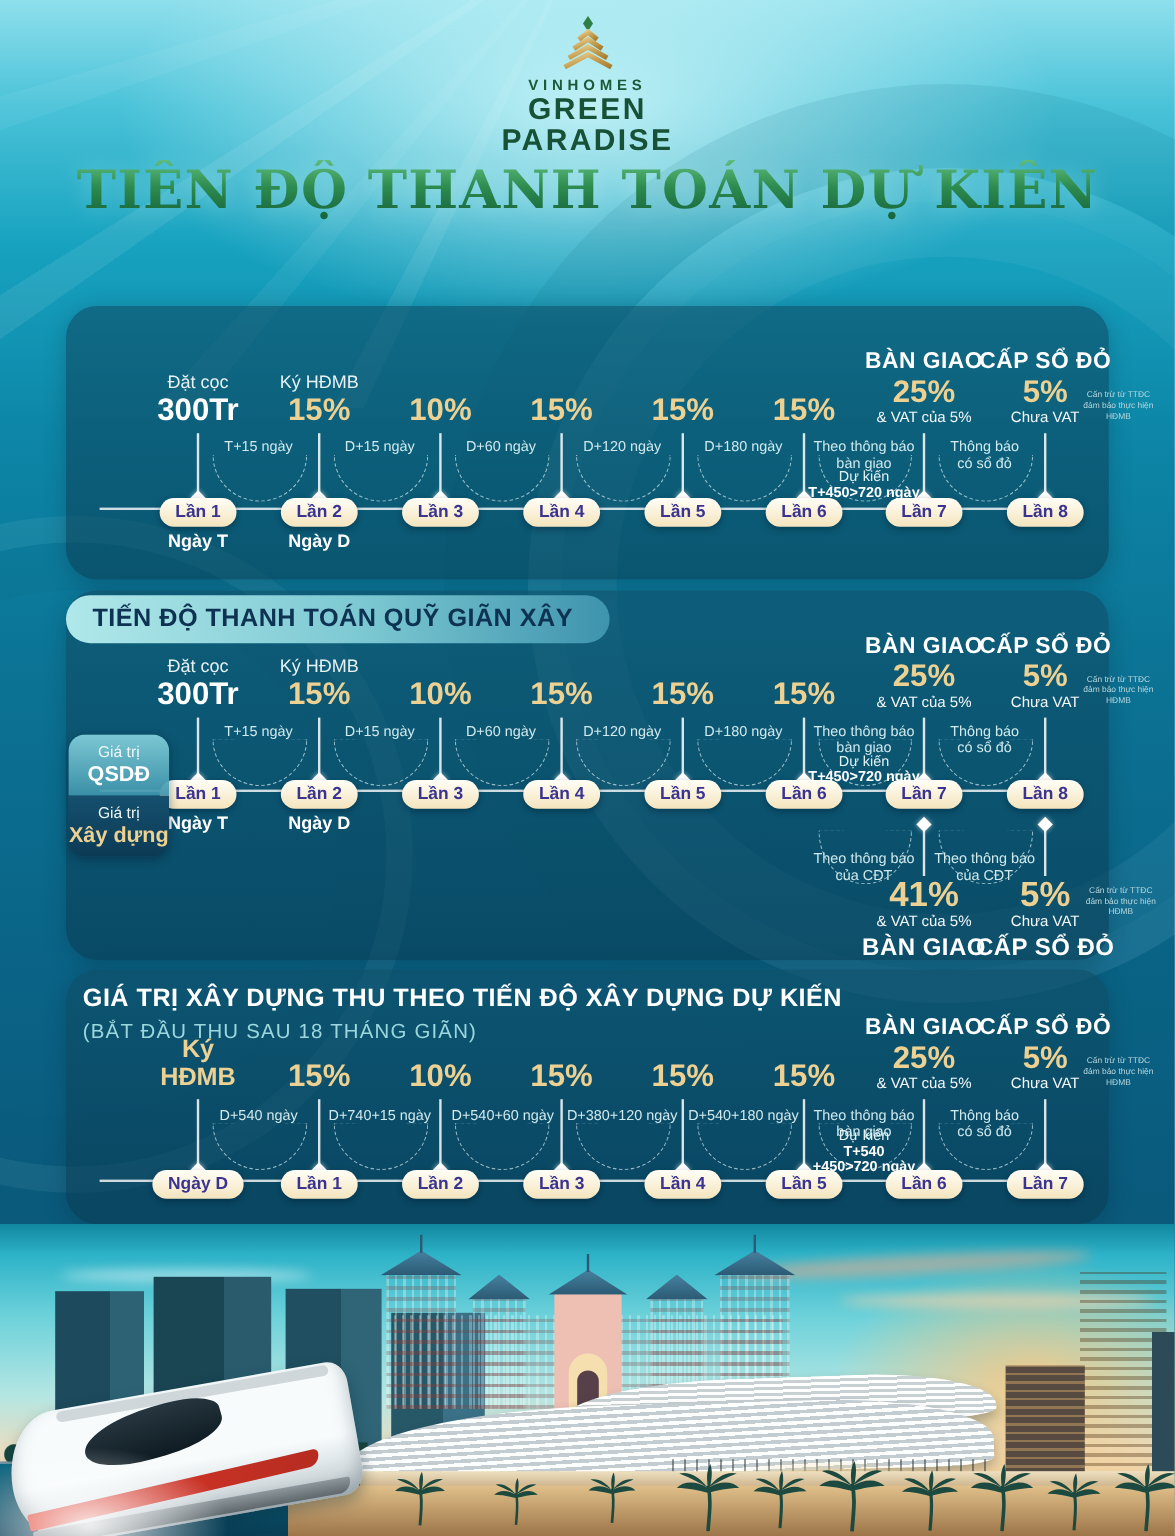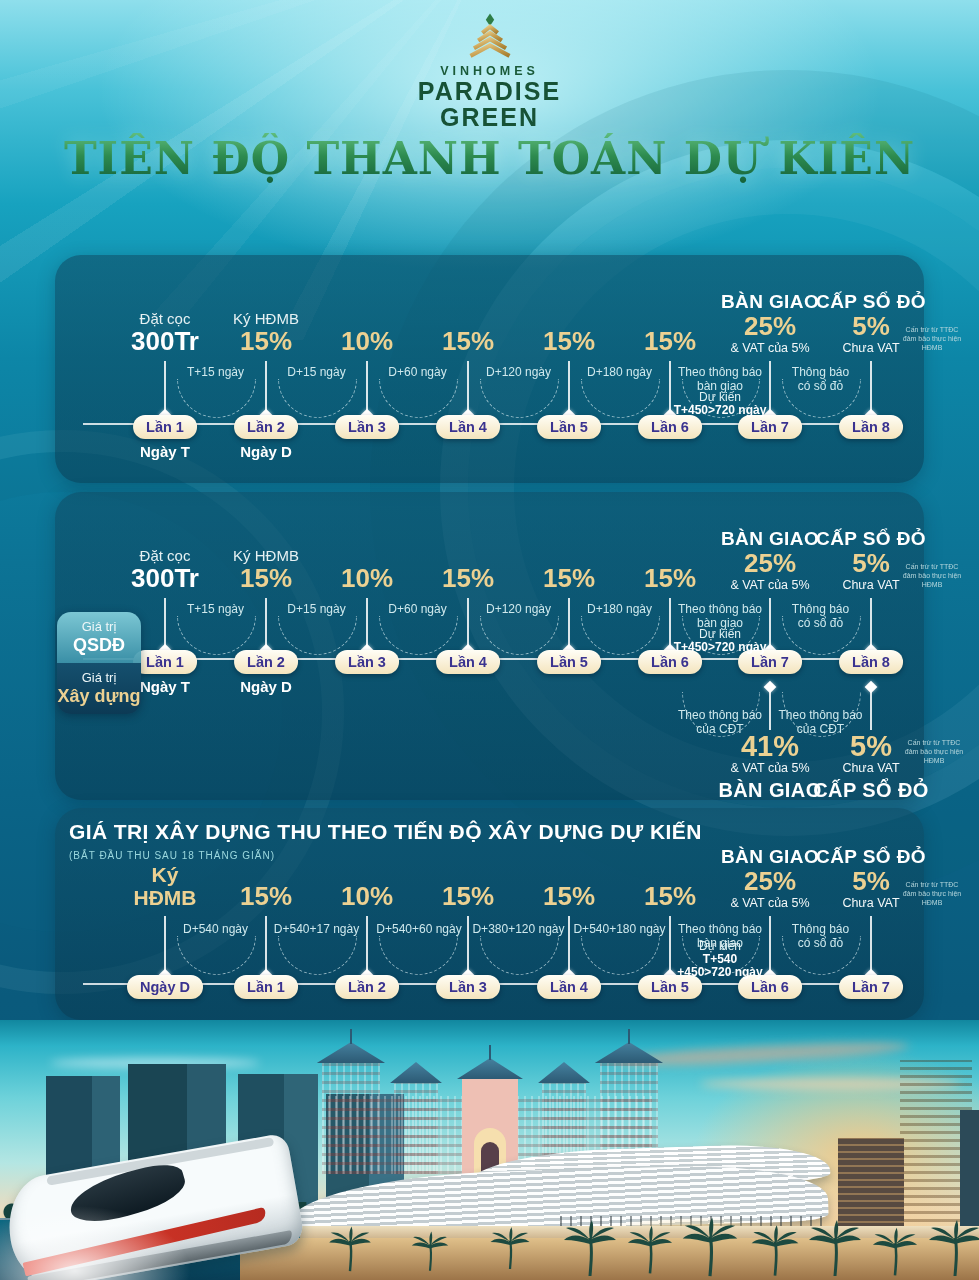--- a/index.html
+++ b/index.html
@@ -35,21 +35,21 @@
     background:linear-gradient(180deg,rgba(14,76,101,.60),rgba(8,52,73,.52));
     box-shadow:0 4px 18px rgba(4,35,50,.25);}
   .p1{top:255px;height:228px;}
   .p2{top:492px;height:308px;}
   .p3{top:808px;height:212px;}
 
   .hdr-pill{position:absolute;left:0;top:4px;height:40px;line-height:40px;padding:0 30px 0 22px;
     border-radius:24px;font-size:21px;font-weight:800;letter-spacing:.4px;color:#0d3252;white-space:nowrap;
     background:linear-gradient(90deg,#b0e8ea 0%,#7cc8d2 55%,#3e93ad 100%);}
   .p3-hdr{position:absolute;left:14px;top:12px;font-size:21px;font-weight:800;color:#fff;letter-spacing:.4px;white-space:nowrap;}
-  .p3-sub{position:absolute;left:14px;top:42px;font-size:10px;color:#9bd8de;letter-spacing:1px;white-space:nowrap;}
+  .p3-sub{position:absolute;left:14px;top:42px;font-size:17px;color:#9bd8de;letter-spacing:1px;white-space:nowrap;}
 
   .tline{position:absolute;left:28px;right:28px;height:2px;background:rgba(255,255,255,.8);}
   .mtext{position:absolute;transform:translateX(-50%);text-align:center;display:flex;flex-direction:column;justify-content:flex-end;align-items:center;white-space:nowrap;}
   .mhead{font-size:19px;font-weight:800;color:#fff;letter-spacing:.4px;}
   .mtop{font-size:15px;color:#e6f1f3;margin-bottom:1px;}
   .mbig{font-size:26px;font-weight:800;color:#ecd192;line-height:1.05;}
   .mbig.white{color:#ffffff;}
   .mbig.lines{font-size:21px;line-height:1.12;}
   .msub{font-size:12.5px;color:#f4f8f9;margin-top:1px;}
   .vline{position:absolute;width:1.5px;background:rgba(255,255,255,.85);}
@@ -163,22 +163,22 @@
             <stop offset="1" stop-color="#a37c2e"></stop>
         </linearGradient>
       </defs>
       <path d="M30 2 L36 11 L30 20 L24 11 Z" fill="#2e7d46"></path>
       <polyline points="19,30 30,21 41,30" fill="none" stroke="url(#gld)" stroke-width="6"></polyline>
       <polyline points="13,41 30,30 47,41" fill="none" stroke="url(#gld)" stroke-width="6"></polyline>
       <polyline points="7,52 30,39 53,52" fill="none" stroke="url(#gld)" stroke-width="6"></polyline>
       <polyline points="2,63 30,48 58,63" fill="none" stroke="url(#gld)" stroke-width="6"></polyline>
     </svg>
     <div class="brand">VINHOMES</div>
+    <div class="big">GREEN</div>
     <div class="big">PARADISE</div>
-    <div class="big">GREEN</div>
   </div>
 
   <div class="title">TIẾN ĐỘ THANH TOÁN DỰ KIẾN</div>
 
   <section class="panel p1">
       <div class="tline" style="top: 168px;"></div>
       <div class="mtext" style="left: 110px; bottom: 128px;">
         <div class="mtop">Đặt cọc</div>
         <div class="mbig white">300Tr</div>
       </div>
@@ -264,20 +264,21 @@
         <div>Dự kiến</div>
         <div class="b">T+450&gt;720 ngày</div>
       </div>
       <div class="ilabel" style="left: 765.5px; top: 110px;">
         <div>Thông báo</div>
         <div>có sổ đỏ</div>
       </div>
       <div class="arc" style="left: 727px; width: 77px; top: 124px; height: 38px;"></div>
     </section>
   <section class="panel p2">
+      <div class="hdr-pill">TIẾN ĐỘ THANH TOÁN QUỸ GIÃN XÂY</div>
       <div class="tline" style="top: 166px;"></div>
       <div class="mtext" style="left: 110px; bottom: 208px;">
         <div class="mtop">Đặt cọc</div>
         <div class="mbig white">300Tr</div>
       </div>
       <div class="vline" style="left: 109px; top: 106px; height: 48px;"></div>
       <div class="diamond" style="left: 110px; top: 158px;"></div>
       <div class="mpill" style="left: 110px; top: 170px;">Lần 1</div>
       <div class="munder" style="left: 110px; top: 186px;">Ngày T</div>
       <div class="mtext" style="left: 211px; bottom: 208px;">
@@ -457,21 +458,21 @@
       </div>
       <div class="vline" style="left: 815px; top: 108px; height: 55px;"></div>
       <div class="diamond" style="left: 816px; top: 167px;"></div>
       <div class="mpill" style="left: 816px; top: 179px;">Lần 7</div>
       <div class="note" style="left: 844px; top: 72px;">Cấn trừ từ TTĐC đảm bảo thực hiện HĐMB</div>
       <div class="ilabel" style="left: 160.5px; top: 114px;">
         <div>D+540 ngày</div>
       </div>
       <div class="arc" style="left: 122px; width: 77px; top: 128px; height: 38px;"></div>
       <div class="ilabel" style="left: 261.5px; top: 114px;">
-        <div>D+540+17 ngày</div>
+        <div>D+740+15 ngày</div>
       </div>
       <div class="arc" style="left: 223px; width: 77px; top: 128px; height: 38px;"></div>
       <div class="ilabel" style="left: 364px; top: 114px;">
         <div>D+540+60 ngày</div>
       </div>
       <div class="arc" style="left: 324px; width: 77px; top: 128px; height: 38px;"></div>
       <div class="ilabel" style="left: 463.5px; top: 114px;">
         <div>D+380+120 ngày</div>
       </div>
       <div class="arc" style="left: 425px; width: 77px; top: 128px; height: 38px;"></div>

